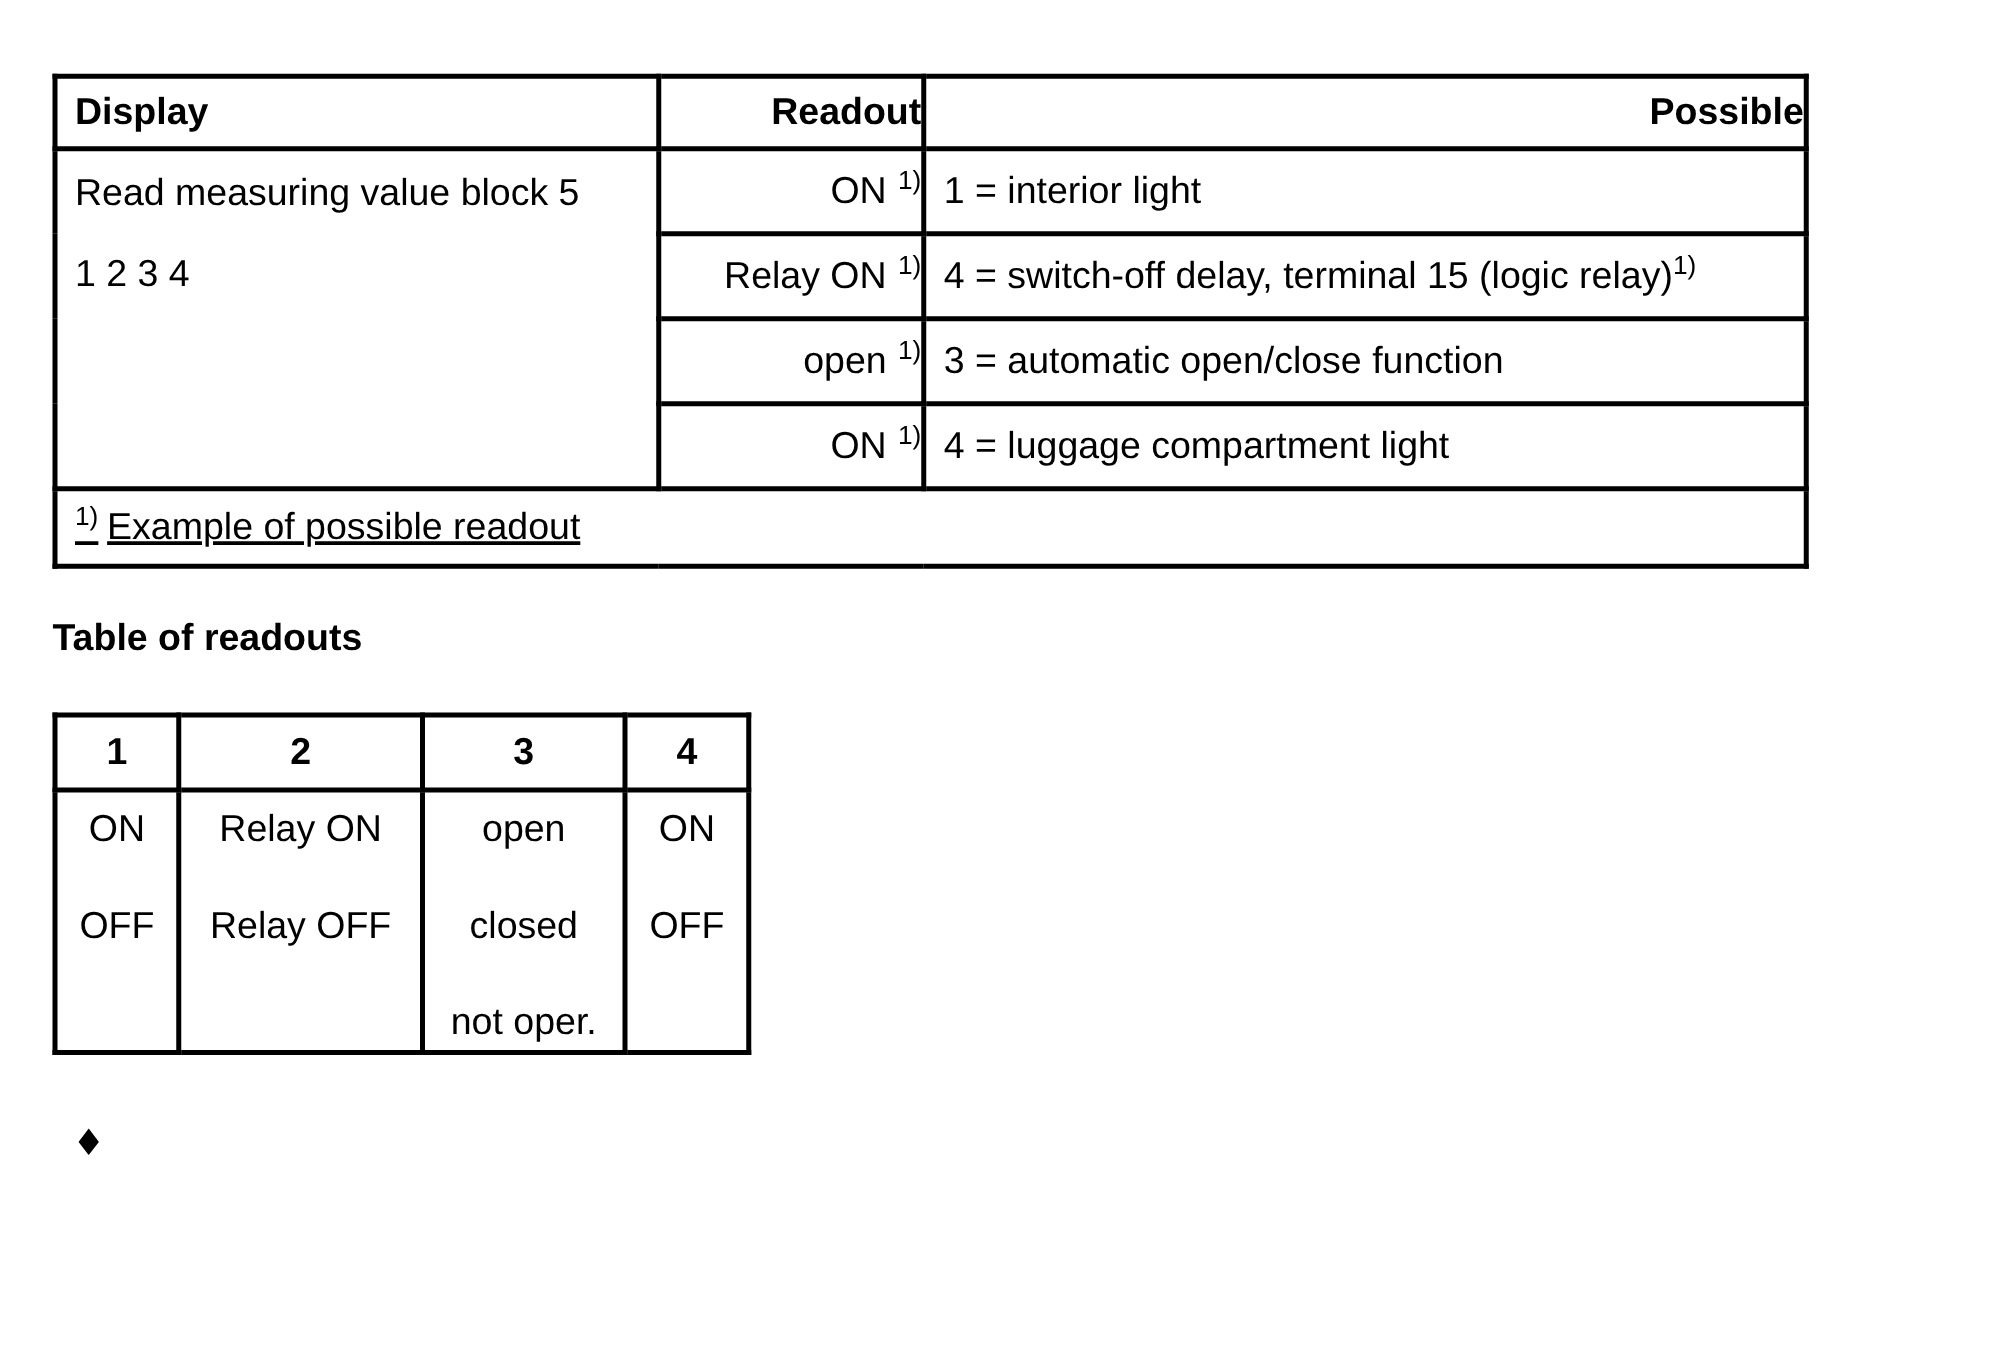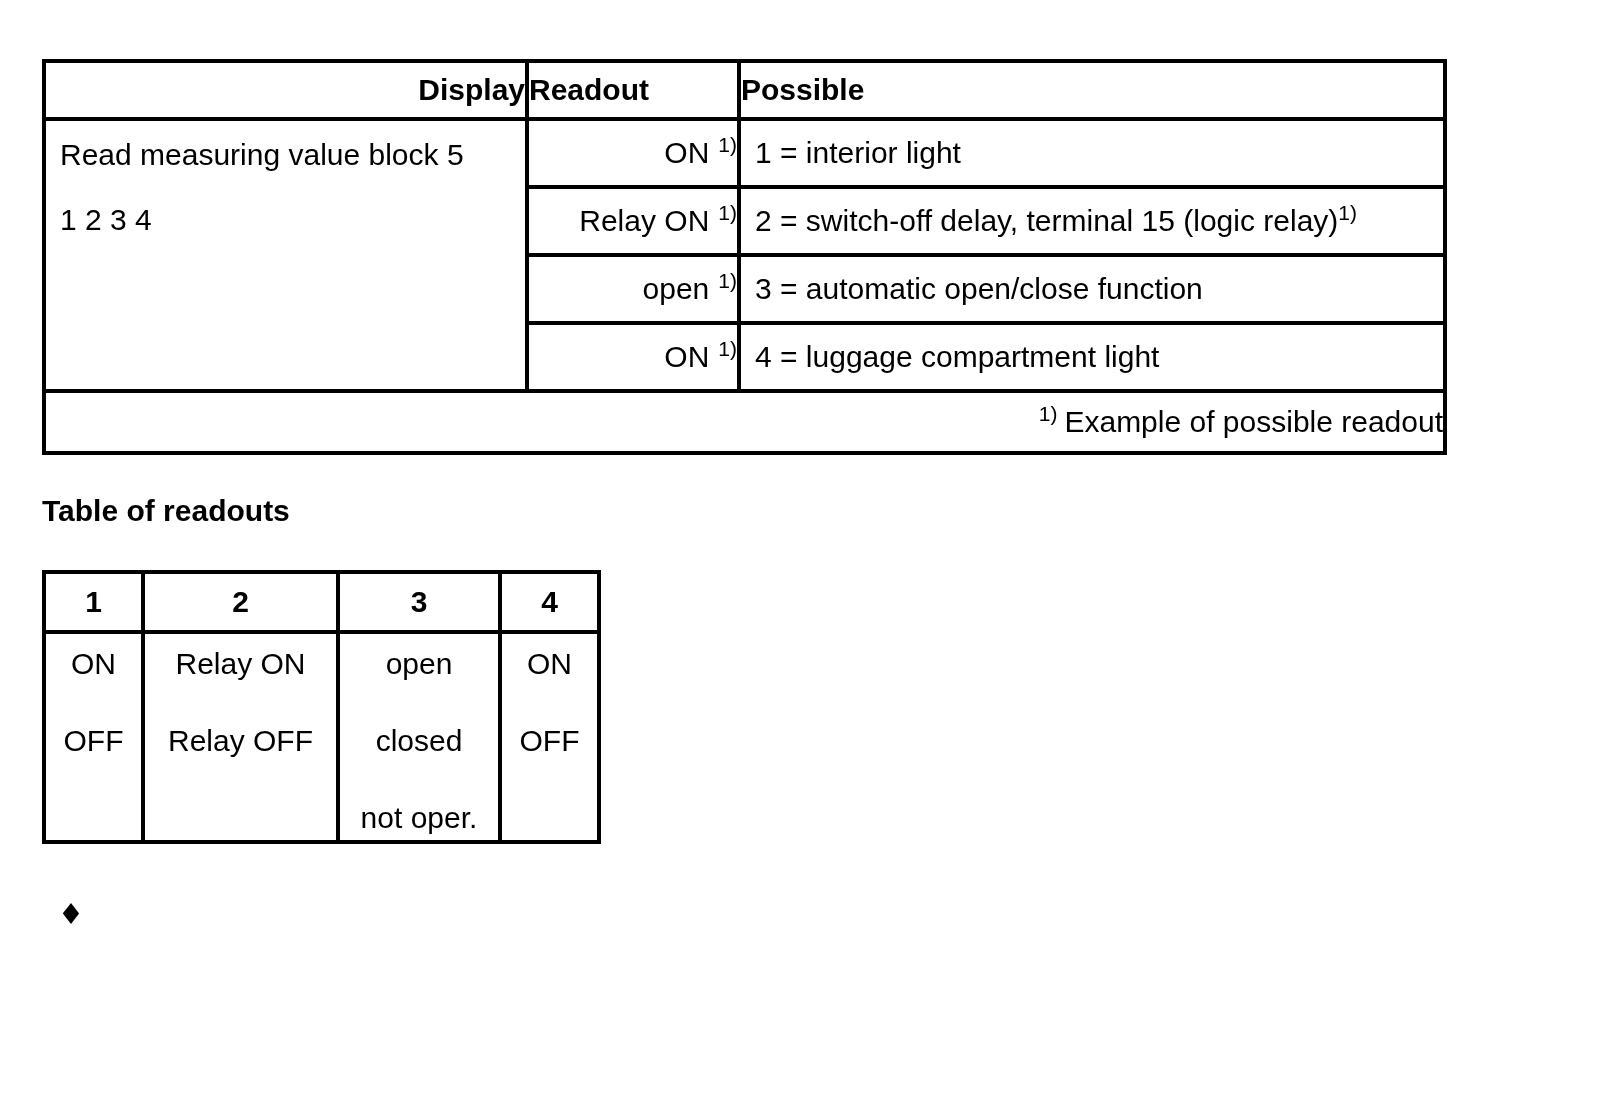--- a/index.html
+++ b/index.html
@@ -19,27 +19,27 @@
   th { font-weight: bold; }
 
   
   .t1 { margin-top: 35px; width: 1401px; }
   .t1 col:nth-child(1) { width: 483px; }
   .t1 col:nth-child(2) { width: 212px; }
   .t1 col:nth-child(3) { width: 706px; }
   .t1 thead tr { height: 58px; }
   .t1 tbody tr { height: 68px; }
   .t1 tfoot tr { height: 62px; }
-  .t1 .th-display { text-align: right; padding-left: 14px; }
-  .t1 .th-center { text-align: left; }
+  .t1 .th-display { text-align: left; padding-left: 14px; }
+  .t1 .th-center { text-align: right; }
   .t1 .cell-display { vertical-align: top; text-align: left; padding: 17px 0 0 14px; }
   .t1 .cell-display .line2 { margin-top: 31px; }
   .t1 .cell-readout { text-align: right; white-space: nowrap; }
   .t1 .cell-meaning { text-align: left; padding-left: 14px; white-space: nowrap; }
-  .t1 .cell-footer { text-align: right; padding-left: 14px; white-space: nowrap; }
+  .t1 .cell-footer { text-align: left; padding-left: 14px; white-space: nowrap; text-decoration: underline; }
 
   .sup {
     font-size: 21px;
     position: relative;
     top: -11px;
   }
   .sup-gap-left { margin-left: 9px; }
   .sup-gap-right { margin-right: 7px; }
 
   .h2 { font-size: 30px; font-weight: bold; margin-top: 38px; line-height: 36px; }
@@ -92,21 +92,21 @@
       <tr>
         <td class="cell-display" rowspan="4">
           <div class="line1">Read measuring value block 5</div>
           <div class="line2">1 2 3 4</div>
         </td>
         <td class="cell-readout"><span>ON</span><span class="sup sup-gap-left">1)</span></td>
         <td class="cell-meaning"><span>1 = interior light</span></td>
       </tr>
       <tr>
         <td class="cell-readout"><span>Relay ON</span><span class="sup sup-gap-left">1)</span></td>
-        <td class="cell-meaning"><span>2 = switch-off delay, terminal 15 (logic relay)</span><span class="sup">1)</span></td>
+        <td class="cell-meaning"><span>4 = switch-off delay, terminal 15 (logic relay)</span><span class="sup">1)</span></td>
       </tr>
       <tr>
         <td class="cell-readout"><span>open</span><span class="sup sup-gap-left">1)</span></td>
         <td class="cell-meaning"><span>3 = automatic open/close function</span></td>
       </tr>
       <tr>
         <td class="cell-readout"><span>ON</span><span class="sup sup-gap-left">1)</span></td>
         <td class="cell-meaning"><span>4 = luggage compartment light</span></td>
       </tr>
     </tbody>

